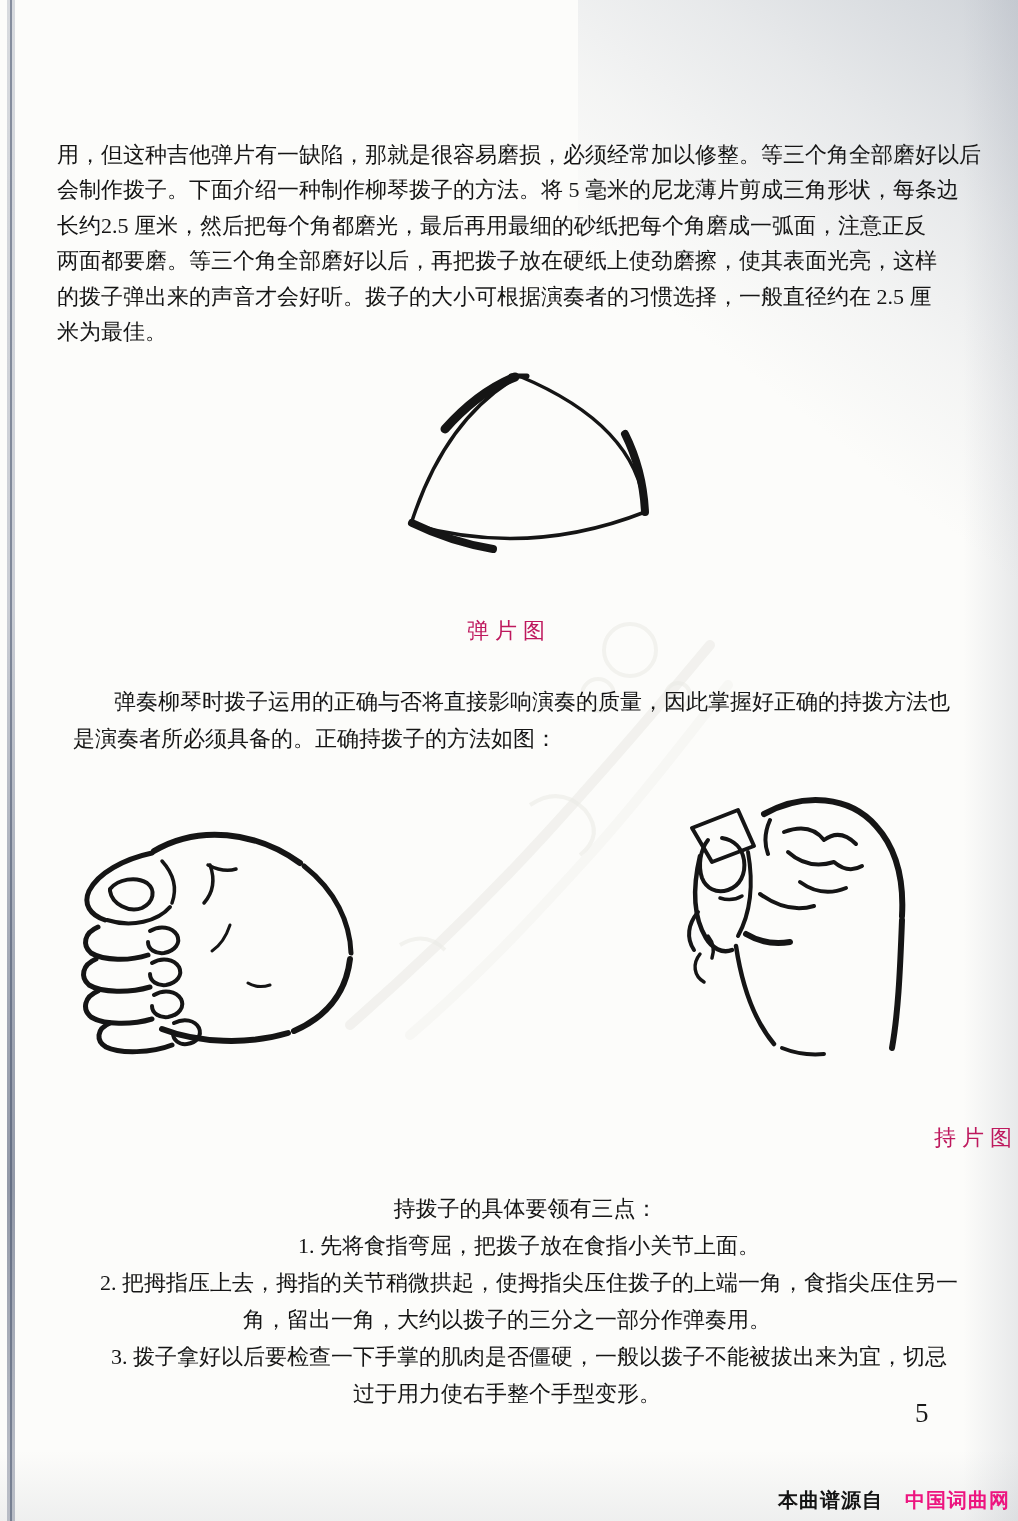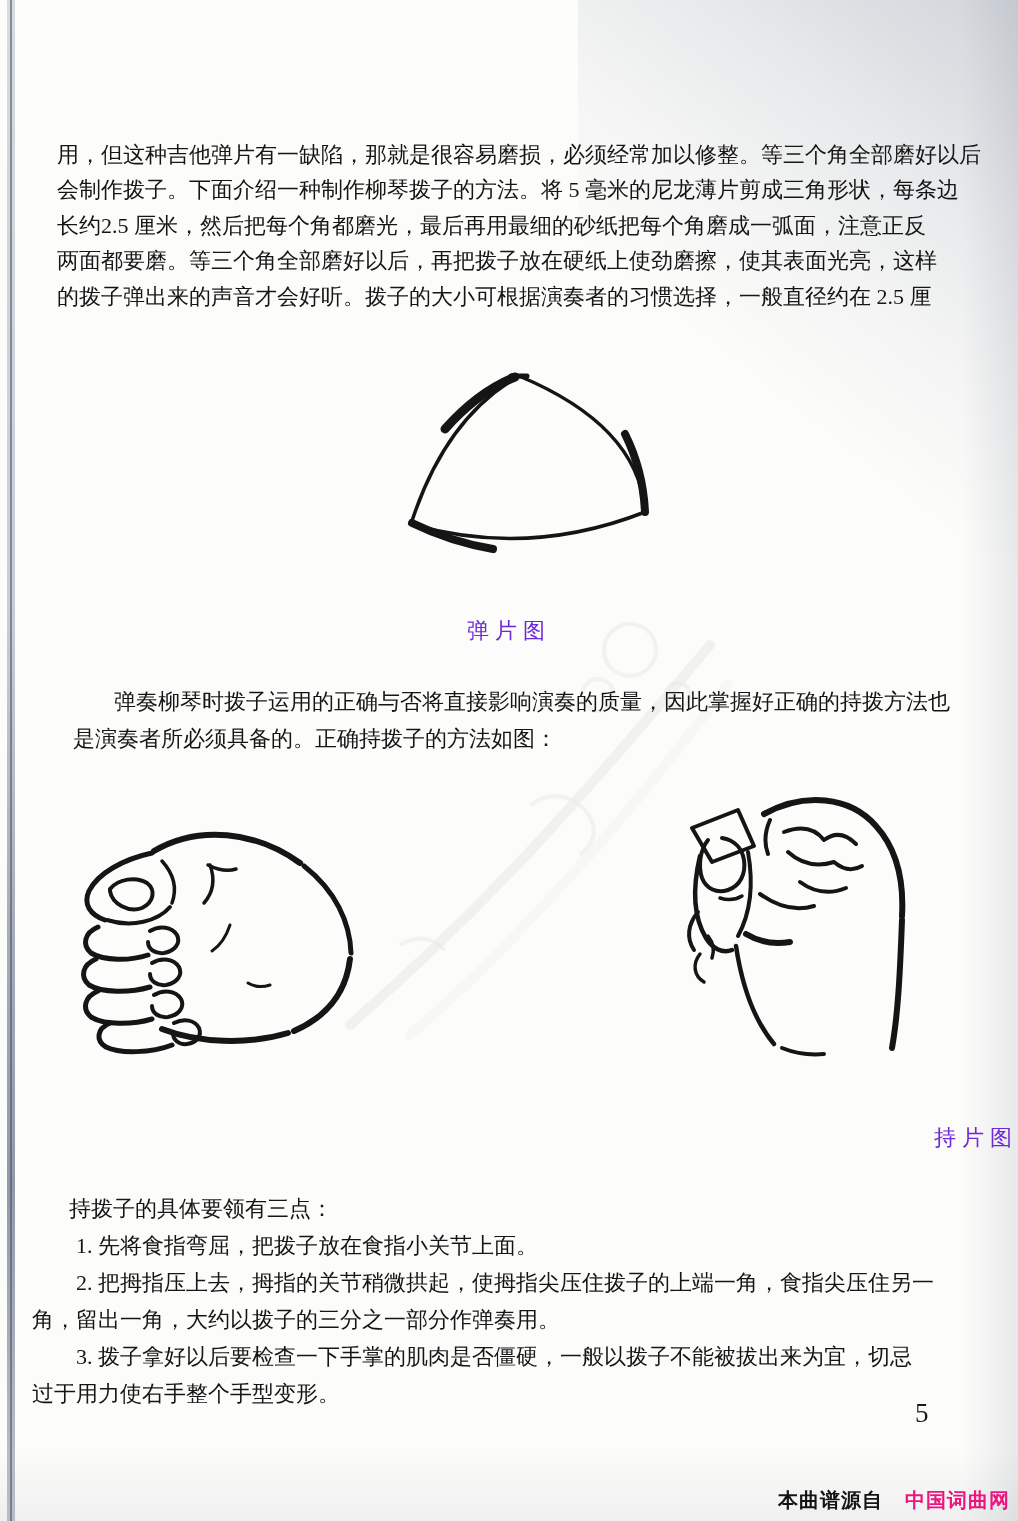--- a/index.html
+++ b/index.html
@@ -61,25 +61,25 @@
 
   
   .textblock { position:absolute; font-size:22px; color:#151515; }
   .textblock .line { white-space:nowrap; }
   .p1 { left:57px; top:137px; width:920px; }
   .p1 .line { height:35.4px; line-height:35.4px; }
   .p2 { left:73px; top:683px; width:920px; }
   .p2 .line { height:37px; line-height:37px; }
   .p2 .line.ind { padding-left:41px; }
   .pts { left:32px; top:1190px; width:950px; }
-  .pts .line { height:37px; line-height:37px; }
+  .pts .line { height:37px; line-height:37px;text-align:center; }
   .pts .line.ind1 { padding-left:37px; }
   .pts .line.ind2 { padding-left:44px; }
 
-  .caption { position:absolute; left:0; width:100%; text-align:center; font-size:22px; letter-spacing:6px; color:#6d28d9; }
+  .caption { position:absolute; left:0; width:100%; text-align:center; font-size:22px; letter-spacing:6px; color:#be185d; }
   .cap-pick { top:616px; }
   .cap-hold { top:1123px;text-align:right; }
 
   
   .fig { position:absolute; }
   .fig-pick  { left:393px; top:366px; width:285px; height:218px; }
   .fig-hand-left  { left:58px;  top:803px; width:328px; height:258px; }
   .fig-hand-right { left:642px; top:786px; width:302px; height:276px; }
   .fig svg { width:100%; height:100%; display:block; }
   .ink { fill:none; stroke:#151515; stroke-linecap:round; stroke-linejoin:round; }
@@ -109,20 +109,21 @@
     </g>
   </svg>
 
 
   <div class="textblock p1">
     <div class="line">用，但这种吉他弹片有一缺陷，那就是很容易磨损，必须经常加以修整。等三个角全部磨好以后</div>
     <div class="line">会制作拨子。下面介绍一种制作柳琴拨子的方法。将 5 毫米的尼龙薄片剪成三角形状，每条边</div>
     <div class="line">长约2.5 厘米，然后把每个角都磨光，最后再用最细的砂纸把每个角磨成一弧面，注意正反</div>
     <div class="line">两面都要磨。等三个角全部磨好以后，再把拨子放在硬纸上使劲磨擦，使其表面光亮，这样</div>
     <div class="line">的拨子弹出来的声音才会好听。拨子的大小可根据演奏者的习惯选择，一般直径约在 2.5 厘</div>
+    <div class="line">米为最佳。</div>
   </div>
 
   <div class="fig fig-pick">
     <svg viewBox="0 0 285 218">
       <path class="ink" stroke-width="3.5" d="M126,10 Q52,52 18,158 Q135,192 252,146 Q246,60 126,10 Z"></path>
       <path class="ink" stroke-width="9" d="M122,11 Q85,26 52,63"></path>
       <path class="ink" stroke-width="8" d="M252,146 Q250,104 232,68"></path>
       <path class="ink" stroke-width="8" d="M19,157 Q58,176 100,183"></path>
       <path class="ink" stroke-width="5" d="M118,10 L134,10"></path>
     </svg>

